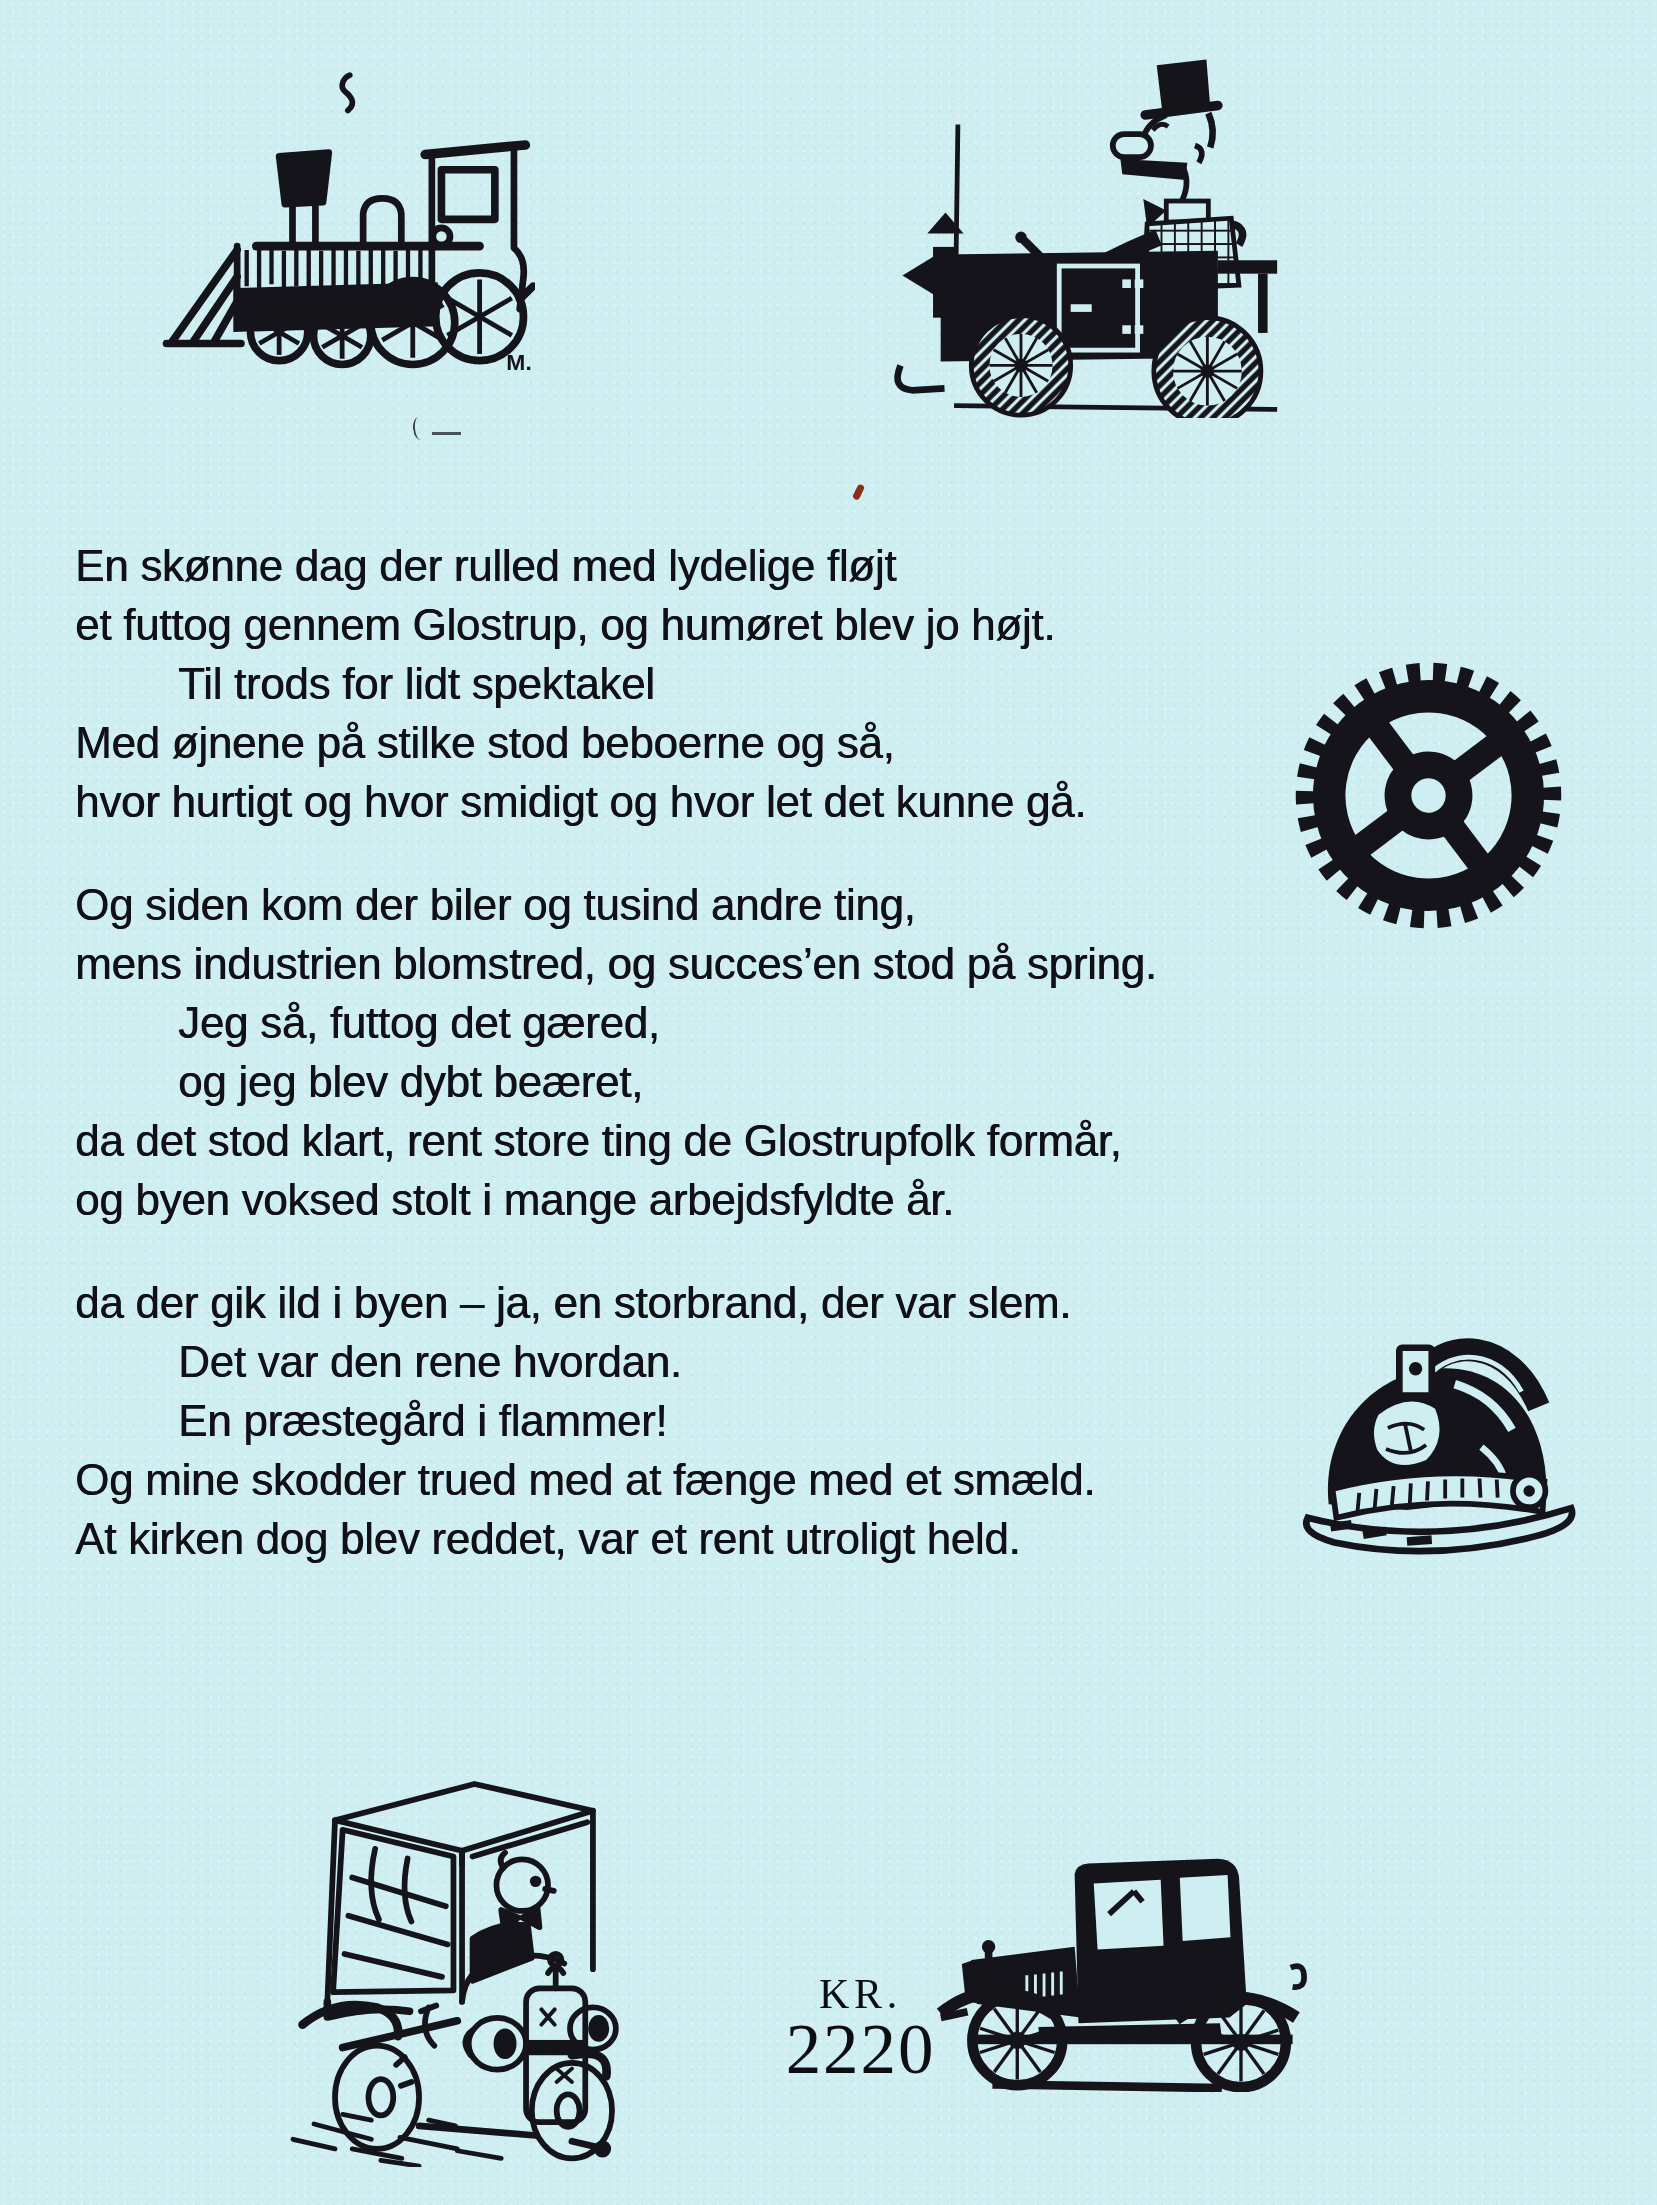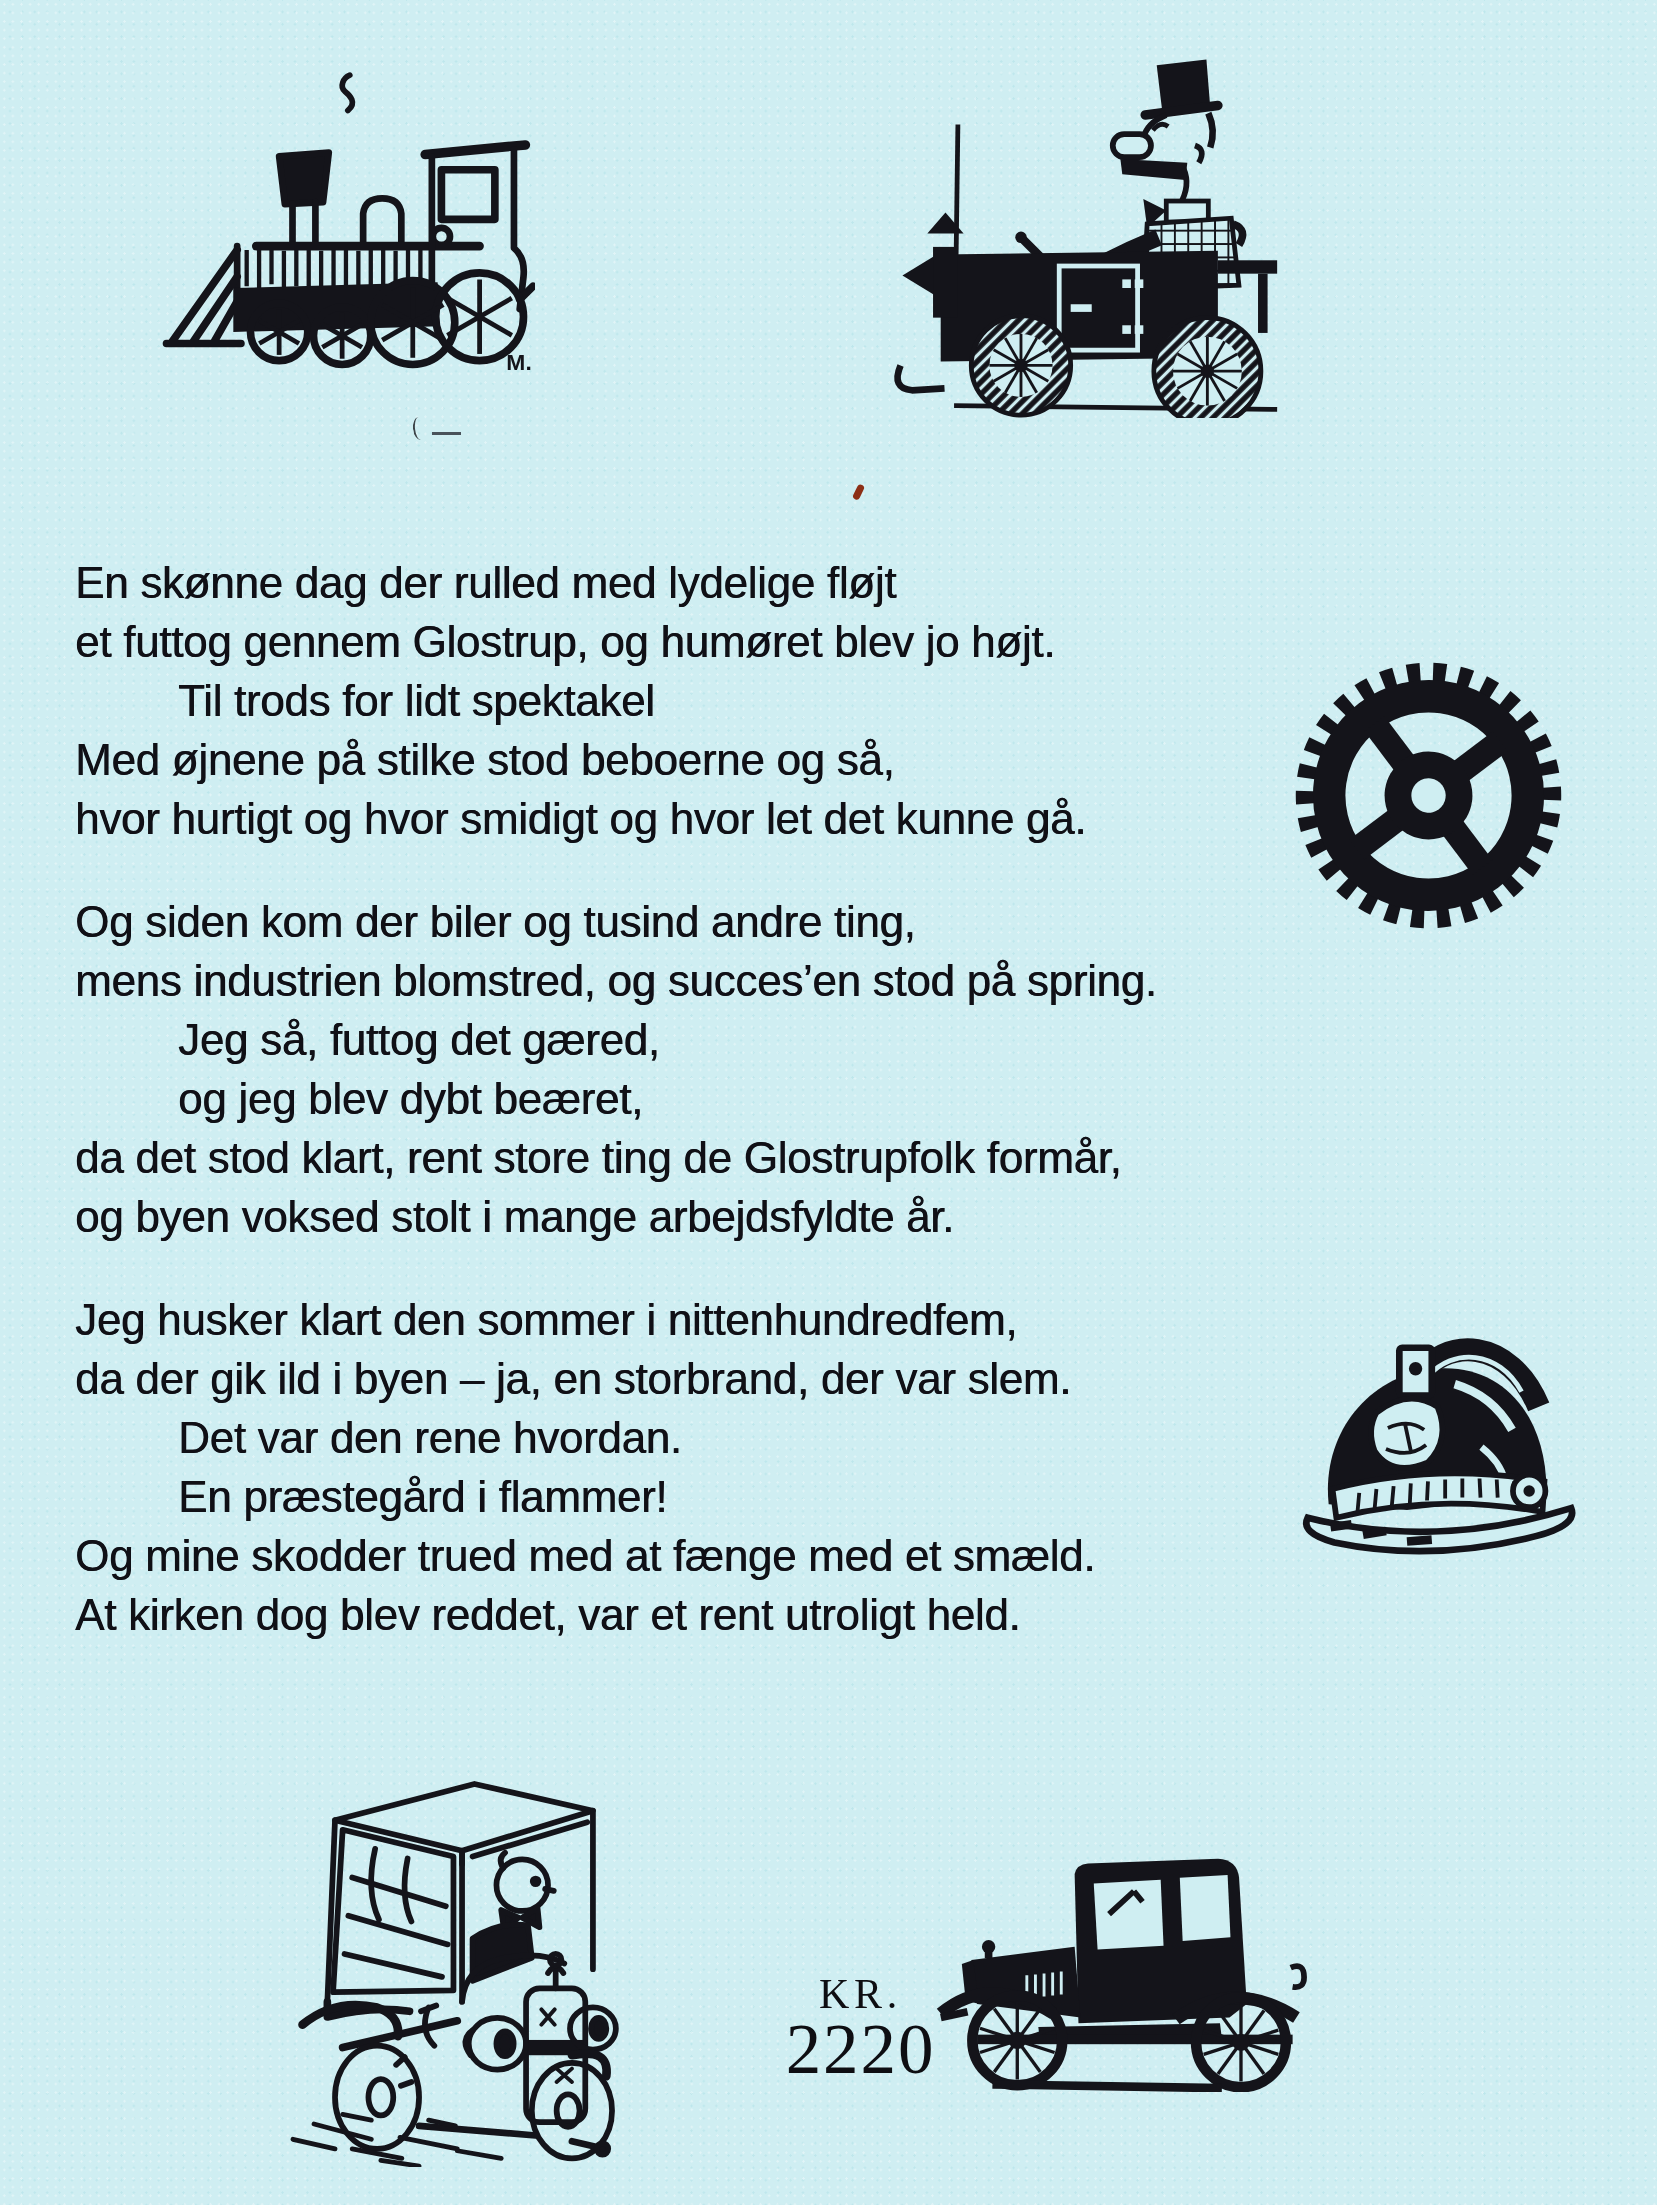--- a/index.html
+++ b/index.html
@@ -10,21 +10,21 @@
     background-image:
       radial-gradient(rgba(255,255,255,.38) 1px, transparent 1.3px),
       radial-gradient(rgba(150,214,222,.30) 1px, transparent 1.3px);
     background-size:8.6px 8.6px, 12.4px 12.4px;
     background-position:0 0, 3.8px 5.7px;
     overflow:hidden;
     font-family:"Liberation Sans", sans-serif;
   }
   .illo{position:absolute;}
   .poem{
-    position:absolute;left:75px;top:553px;
+    position:absolute;left:75px;top:536px;
     font-size:44px;line-height:59px;letter-spacing:-0.3px;
     color:#101016;
     text-shadow:0.6px 0 0 currentColor;
     white-space:nowrap;
   }
   .stanza{margin:0 0 44px 0;}
   .indent{padding-left:103px;}
   .price{
     position:absolute;left:765px;top:1973px;width:191px;
     text-align:center;color:#0e0e12;
@@ -226,21 +226,20 @@
     </div>
     <div class="stanza">
       <div class="line">Og siden kom der biler og tusind andre ting,</div>
       <div class="line">mens industrien blomstred, og succes’en stod på spring.</div>
       <div class="line indent">Jeg så, futtog det gæred,</div>
       <div class="line indent">og jeg blev dybt beæret,</div>
       <div class="line">da det stod klart, rent store ting de Glostrupfolk formår,</div>
       <div class="line">og byen voksed stolt i mange arbejdsfyldte år.</div>
     </div>
     <div class="stanza">
-      <div class="line">Jeg husker klart den sommer i nittenhundredfem,</div>
       <div class="line">da der gik ild i byen – ja, en storbrand, der var slem.</div>
       <div class="line indent">Det var den rene hvordan.</div>
       <div class="line indent">En præstegård i flammer!</div>
       <div class="line">Og mine skodder trued med at fænge med et smæld.</div>
       <div class="line">At kirken dog blev reddet, var et rent utroligt held.</div>
     </div>
   </div>
 
   <svg class="illo" style="left:285px;top:1761px" width="335" height="406" viewBox="0 0 350 425">
     <g fill="none" stroke="#14141a" stroke-width="6" stroke-linecap="round" stroke-linejoin="round">

